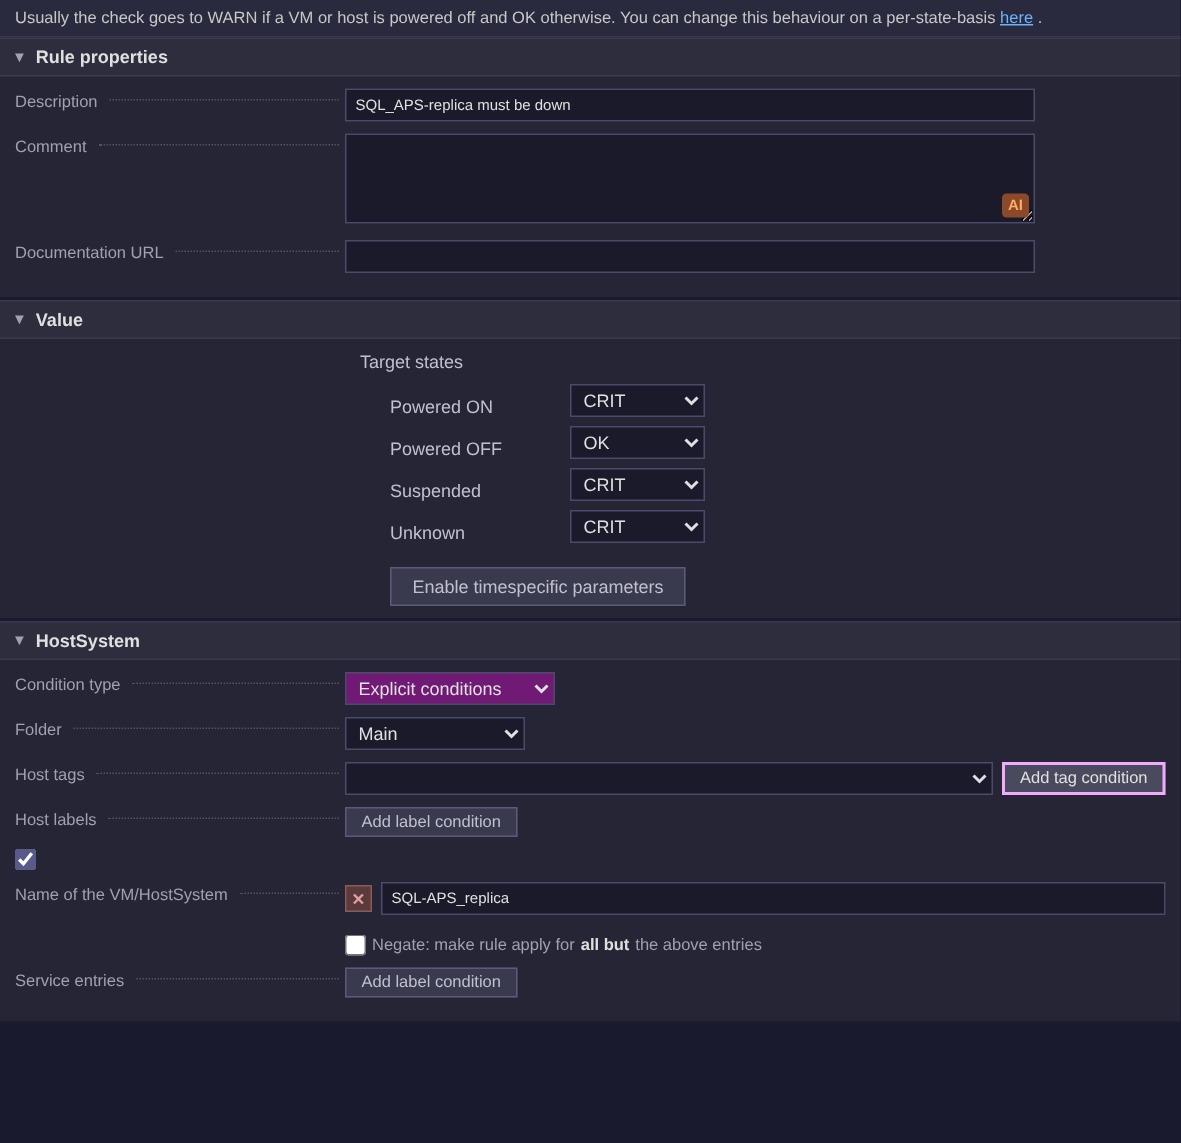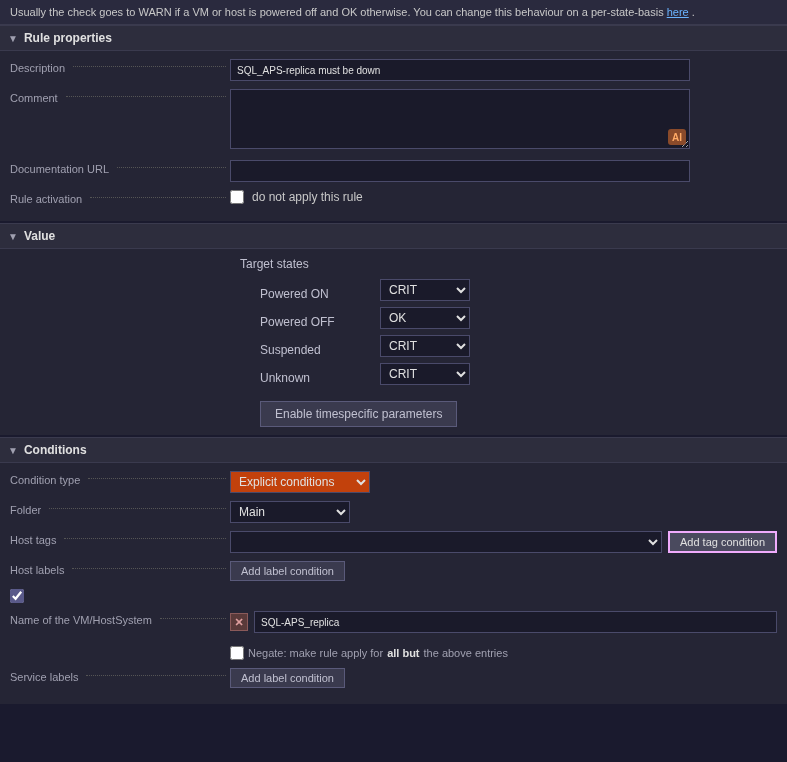--- a/index.html
+++ b/index.html
@@ -206,21 +206,21 @@
     .folder-select {
       background: #1a1a2a;
       border: 1px solid #4a4a6a;
       color: #e0e0e0;
       height: 22px;
       font-size: 12px;
       width: 120px;
       padding: 2px 4px;
     }
     .explicit-conditions-select {
-      background: #c2410c;
+      background: #701a75;
       border: 1px solid #4a4a6a;
       color: #e0e0e0;
       height: 22px;
       font-size: 12px;
       width: 140px;
       padding: 2px 4px;
     }
     .textarea-wrapper {
       position: relative;
       width: 460px;
@@ -284,30 +284,20 @@
     <div class="form-row">
       <div class="form-label">
         <span>Documentation URL</span>
         <span class="dots"></span>
       </div>
       <div class="form-value">
         <input type="text" class="doc-url-input" style="">
       </div>
     </div>
 
-    <div class="form-row">
-      <div class="form-label">
-        <span>Rule activation</span>
-        <span class="dots"></span>
-      </div>
-      <div class="form-value rule-activation-row">
-        <input type="checkbox" style="">
-        <span>do not apply this rule</span>
-      </div>
-    </div>
   </div>
 </div>
 
 <div class="section">
   <div class="section-header">
     <span class="arrow">▼</span>
     <span>Value</span>
   </div>
   <div class="value-section">
     <div class="target-states-label">Target states</div>
@@ -329,21 +319,21 @@
           <select class="state-select"><option value="CRIT">CRIT</option><option value="WARN">WARN</option><option value="OK">OK</option><option value="UNKNOWN">UNKNOWN</option></select>
         </div>
       </div>
     <button class="btn-enable-time">Enable timespecific parameters</button>
   </div>
 </div>
 
 <div class="section">
   <div class="section-header">
     <span class="arrow">▼</span>
-    <span>Conditions</span>
+    <span>HostSystem</span>
   </div>
   <div class="section-body">
 
     <div class="form-row">
       <div class="form-label">
         <span>Condition type</span>
         <span class="dots"></span>
       </div>
       <div class="form-value">
         <select class="explicit-conditions-select">
@@ -409,21 +399,21 @@
           <input type="checkbox" style="">
           <span>Negate: make rule apply for</span>
           <strong>all but</strong>
           <span>the above entries</span>
         </div>
       </div>
     </div>
 
     <div class="form-row">
       <div class="form-label">
-        <span>Service labels</span>
+        <span>Service entries</span>
         <span class="dots"></span>
       </div>
       <div class="form-value">
         <button class="btn-add-label">Add label condition</button>
       </div>
     </div>
   </div>
 </div>
 
 </body></html>

